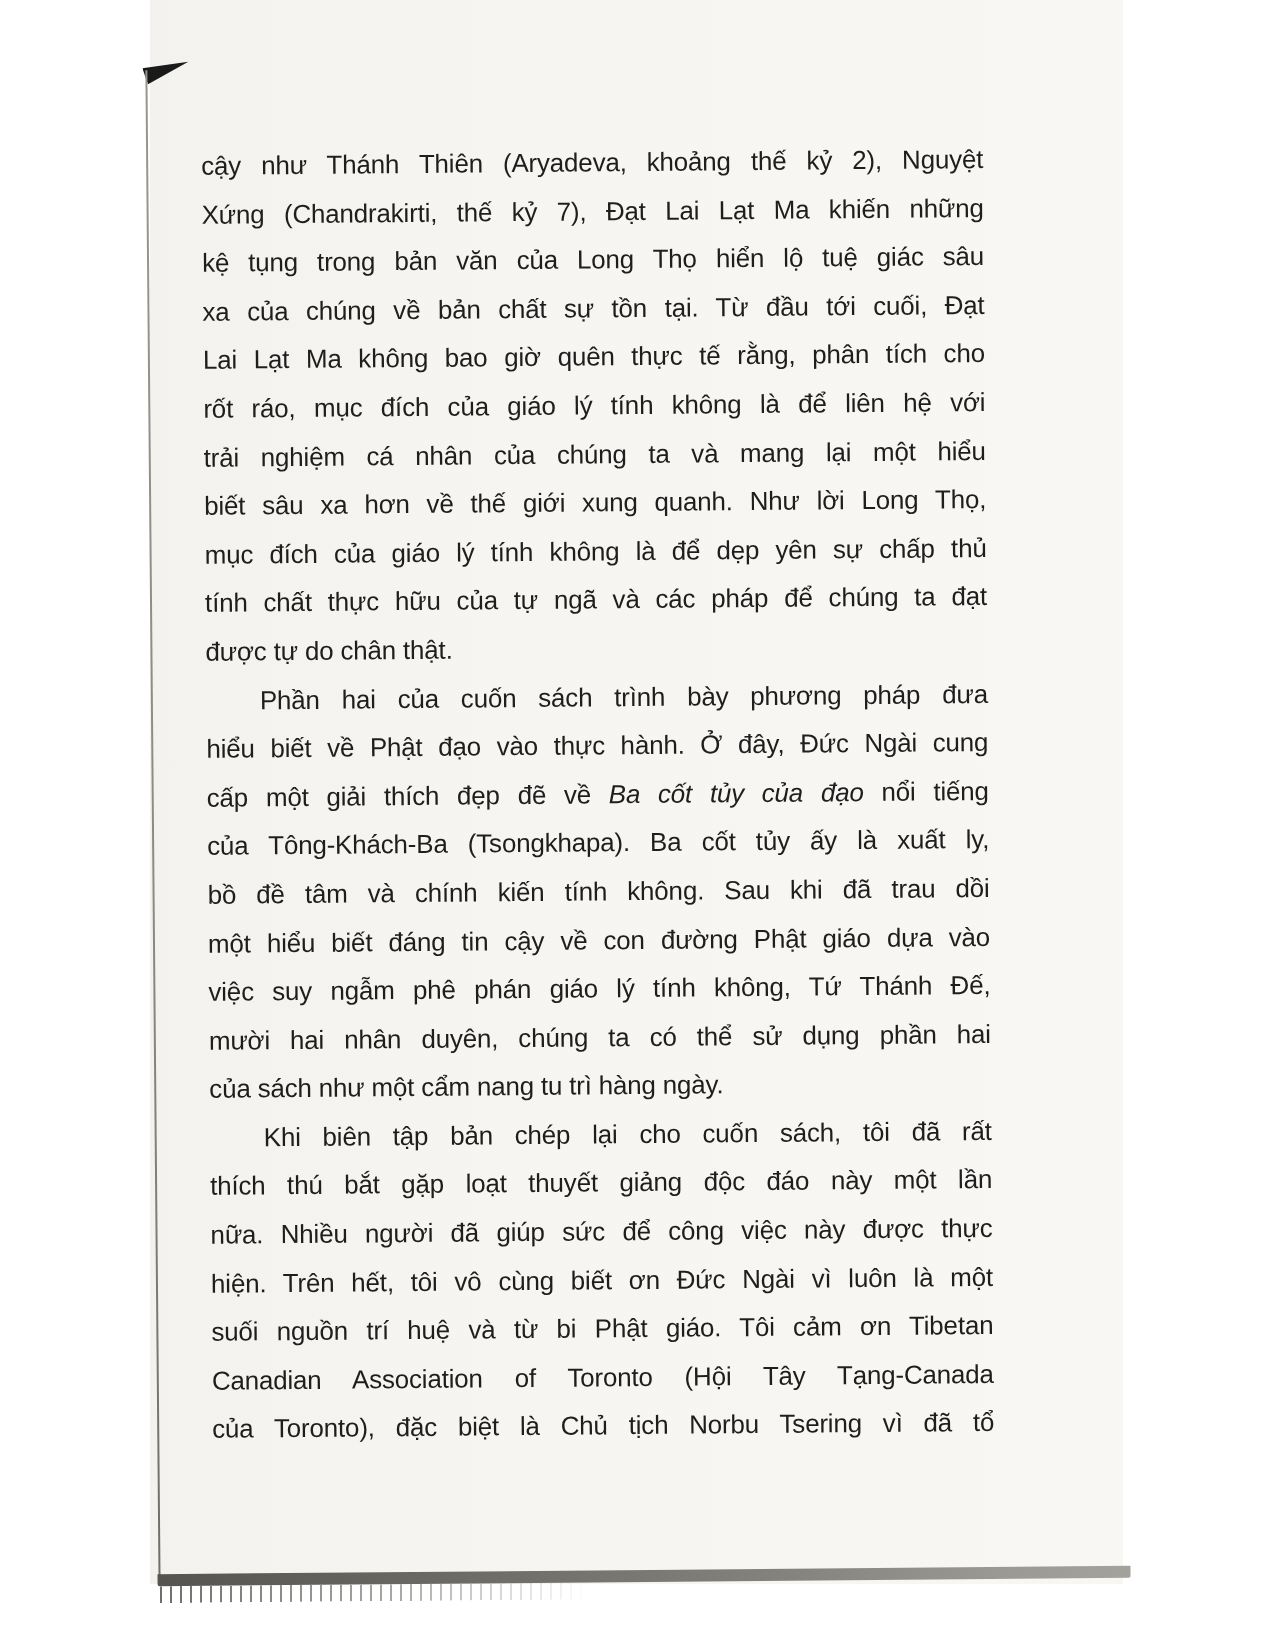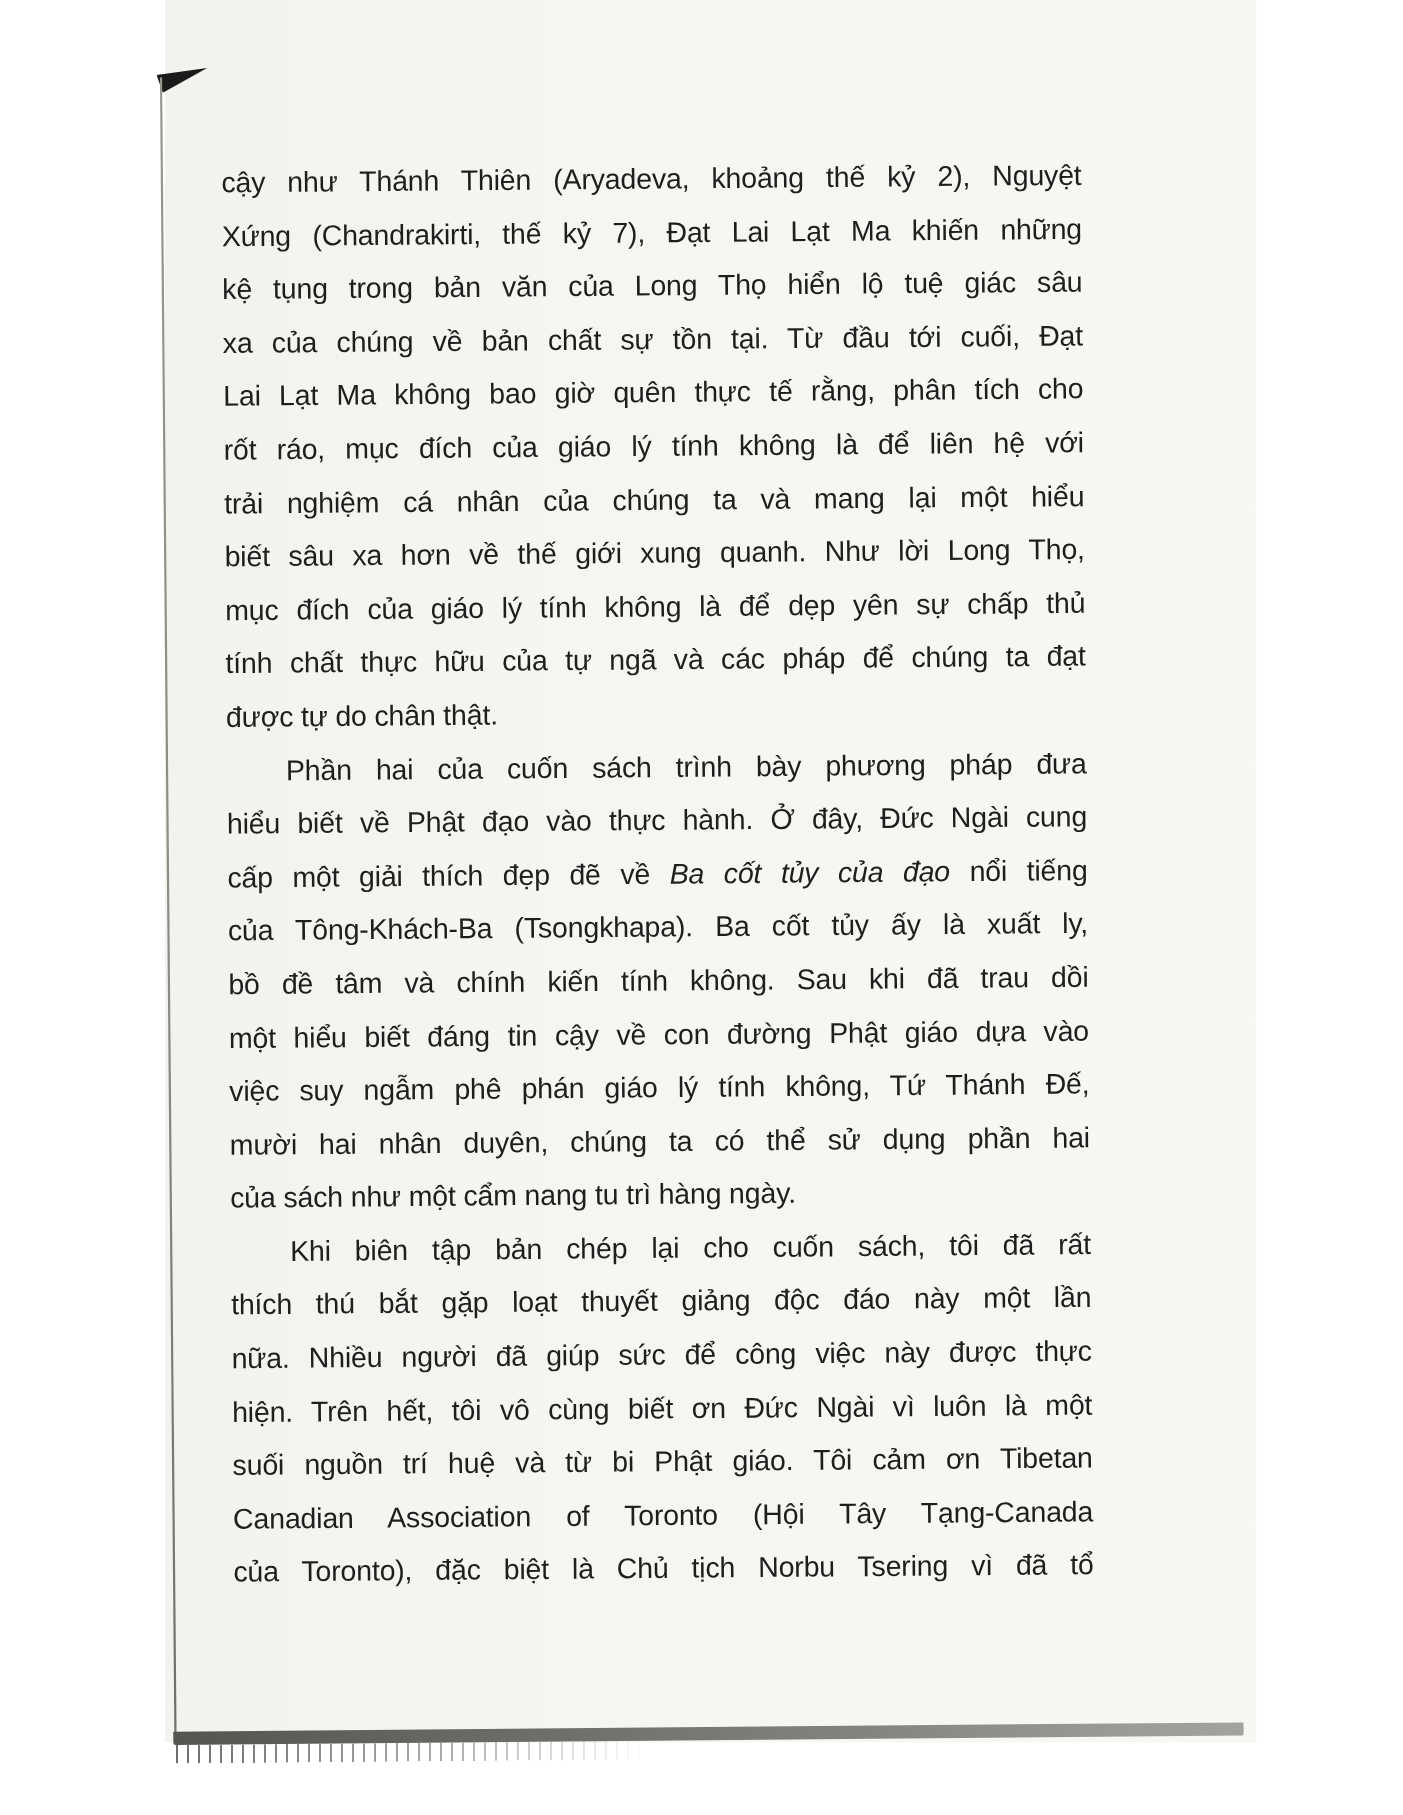--- a/index.html
+++ b/index.html
@@ -7,21 +7,20 @@
     width: 1275px; height: 1650px;
     background: #ffffff;
     overflow: hidden;
     font-family: "Liberation Sans", "DejaVu Sans", sans-serif;
   }
   .scan-canvas { position: relative; width: 1275px; height: 1650px; background: #ffffff; }
 
   .paper {
     position: absolute; left: 150px; top: 0; width: 973px; height: 1584px;
     background: linear-gradient(90deg, #f3f2ee 0%, #f6f5f1 35%, #f8f7f4 100%);
-    padding-left: 19px;
   }
   .skew-wrap {
     position: absolute; inset: 0;
     transform: rotate(-0.5deg);
     transform-origin: 50% 45%;
   }
 
   .left-edge-line {
     position: absolute; left: 1px; top: 66px; width: 2px; height: 1506px;
     background: linear-gradient(180deg, #98978f 0%, #8b8a83 55%, #6f6e67 100%);

